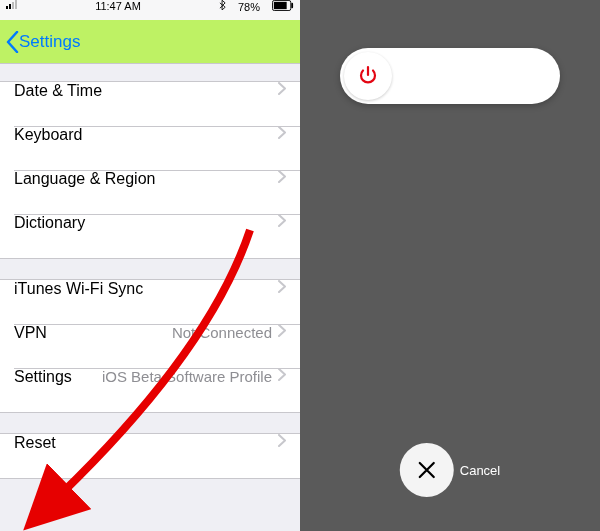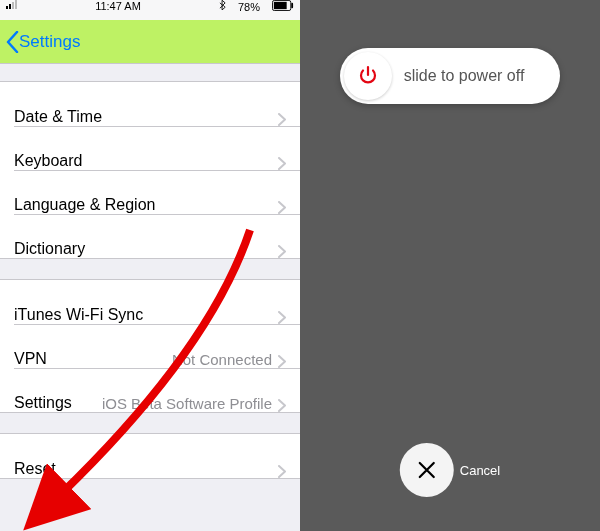--- a/index.html
+++ b/index.html
@@ -19,21 +19,21 @@
   
   .nav { position: relative; height: 44px; background: #bef264; border-bottom: 1px solid #c8c7cc; display: flex; align-items: center; }
   .back { position: absolute; left: 6px; display: flex; align-items: center; color: #007aff; font-size: 17px; }
   .back svg { width: 13px; height: 22px; }
   .title { position: absolute; left: 0; right: 0; text-align: center; font-weight: 600; font-size: 17px; }
 
   
   .list { }
   .group { margin-bottom: 20px; background: #fff; border-top:1px solid #c8c7cc; border-bottom:1px solid #c8c7cc; }
   .group.first { margin-top: 17px; }
-  .row { position: relative; height: 44px; display: flex; align-items: flex-end; padding: 0 14px; }
+  .row { position: relative; height: 44px; display: flex; align-items: flex-start; padding: 0 14px; }
   .row + .row::before { content:""; position:absolute; left:14px; right:0; top:0; height:1px; background:#c8c7cc; }
   .row .label { flex: 0 0 auto; font-size: 16px; color:#000; }
   .row .detail { flex: 1 1 auto; text-align: right; font-size: 15px; color:#8e8e93; padding-right:6px; overflow:hidden; text-overflow:ellipsis; white-space:nowrap; }
   .row .chev { flex:0 0 auto; color:#c7c7cc; }
   .row .chev svg { width:8px; height:13px; display:block; }
 
   
   .slider { position:absolute; top:48px; left:50%; transform:translateX(-50%); width:220px; height:56px; background:#fff; border-radius:28px; display:flex; align-items:center; padding:4px; box-shadow:0 2px 6px rgba(0,0,0,.25); }
   .knob { width:48px; height:48px; border-radius:24px; background:#fff; display:flex; align-items:center; justify-content:center; box-shadow:0 1px 3px rgba(0,0,0,.2); }
   .knob svg { width:24px; height:24px; }
@@ -189,21 +189,20 @@
 
   <div class="phone right">
 
     <div class="slider">
       <div class="knob">
         <svg viewBox="0 0 24 24">
           <path d="M12 3 V11" stroke="#e30613" stroke-width="2.2" stroke-linecap="round" fill="none"></path>
           <path d="M7 6.5 A7 7 0 1 0 17 6.5" stroke="#e30613" stroke-width="2.2" stroke-linecap="round" fill="none"></path>
         </svg>
       </div>
-      <div class="slider-text">slide to power off</div>
     </div>
 
     <div class="cancel">
       <div class="cancel-btn">
         <svg viewBox="0 0 18 18">
           <path d="M2 2 L16 16 M16 2 L2 16" stroke="#000" stroke-width="2.2" stroke-linecap="round"></path>
         </svg>
       </div>
       <div class="cancel-label">Cancel</div>
     </div>

